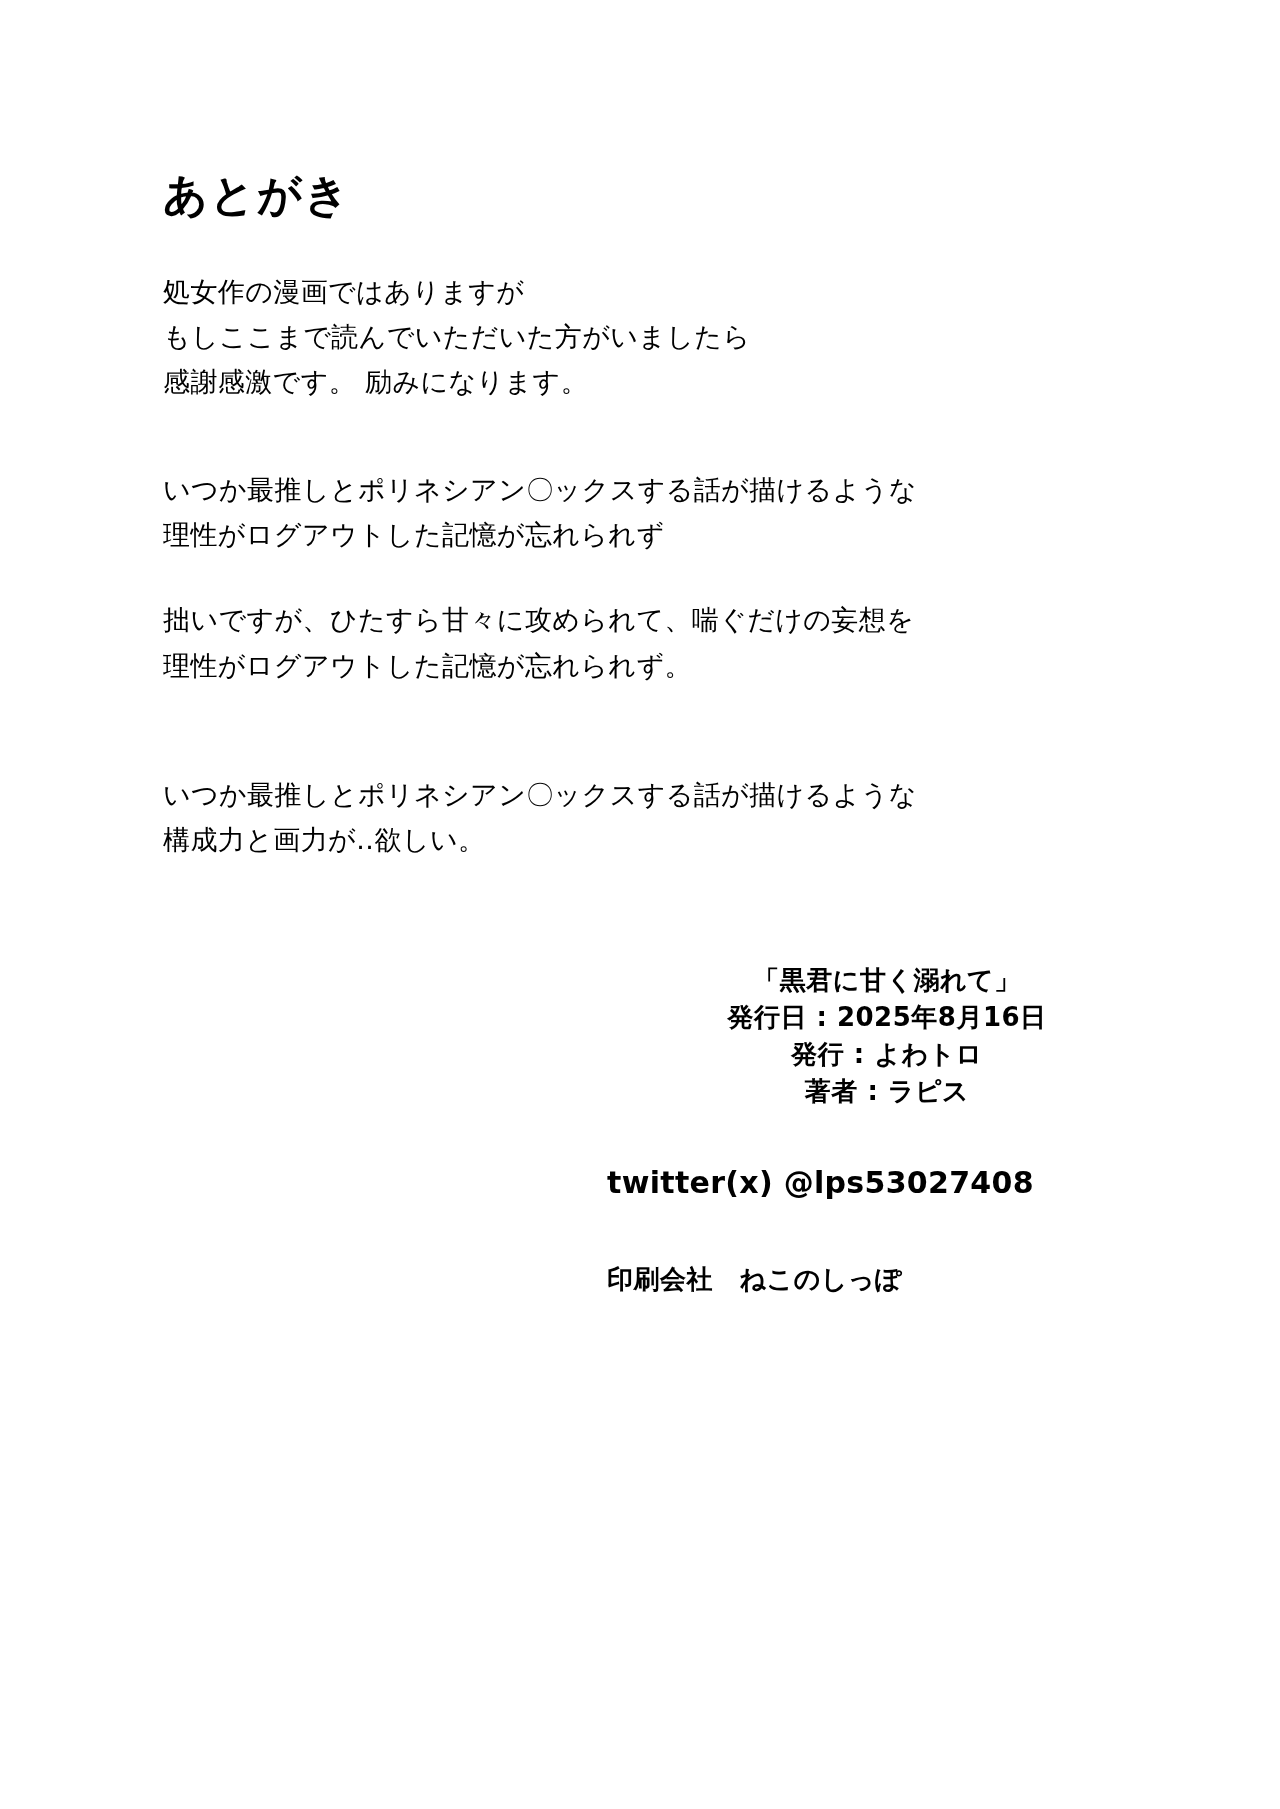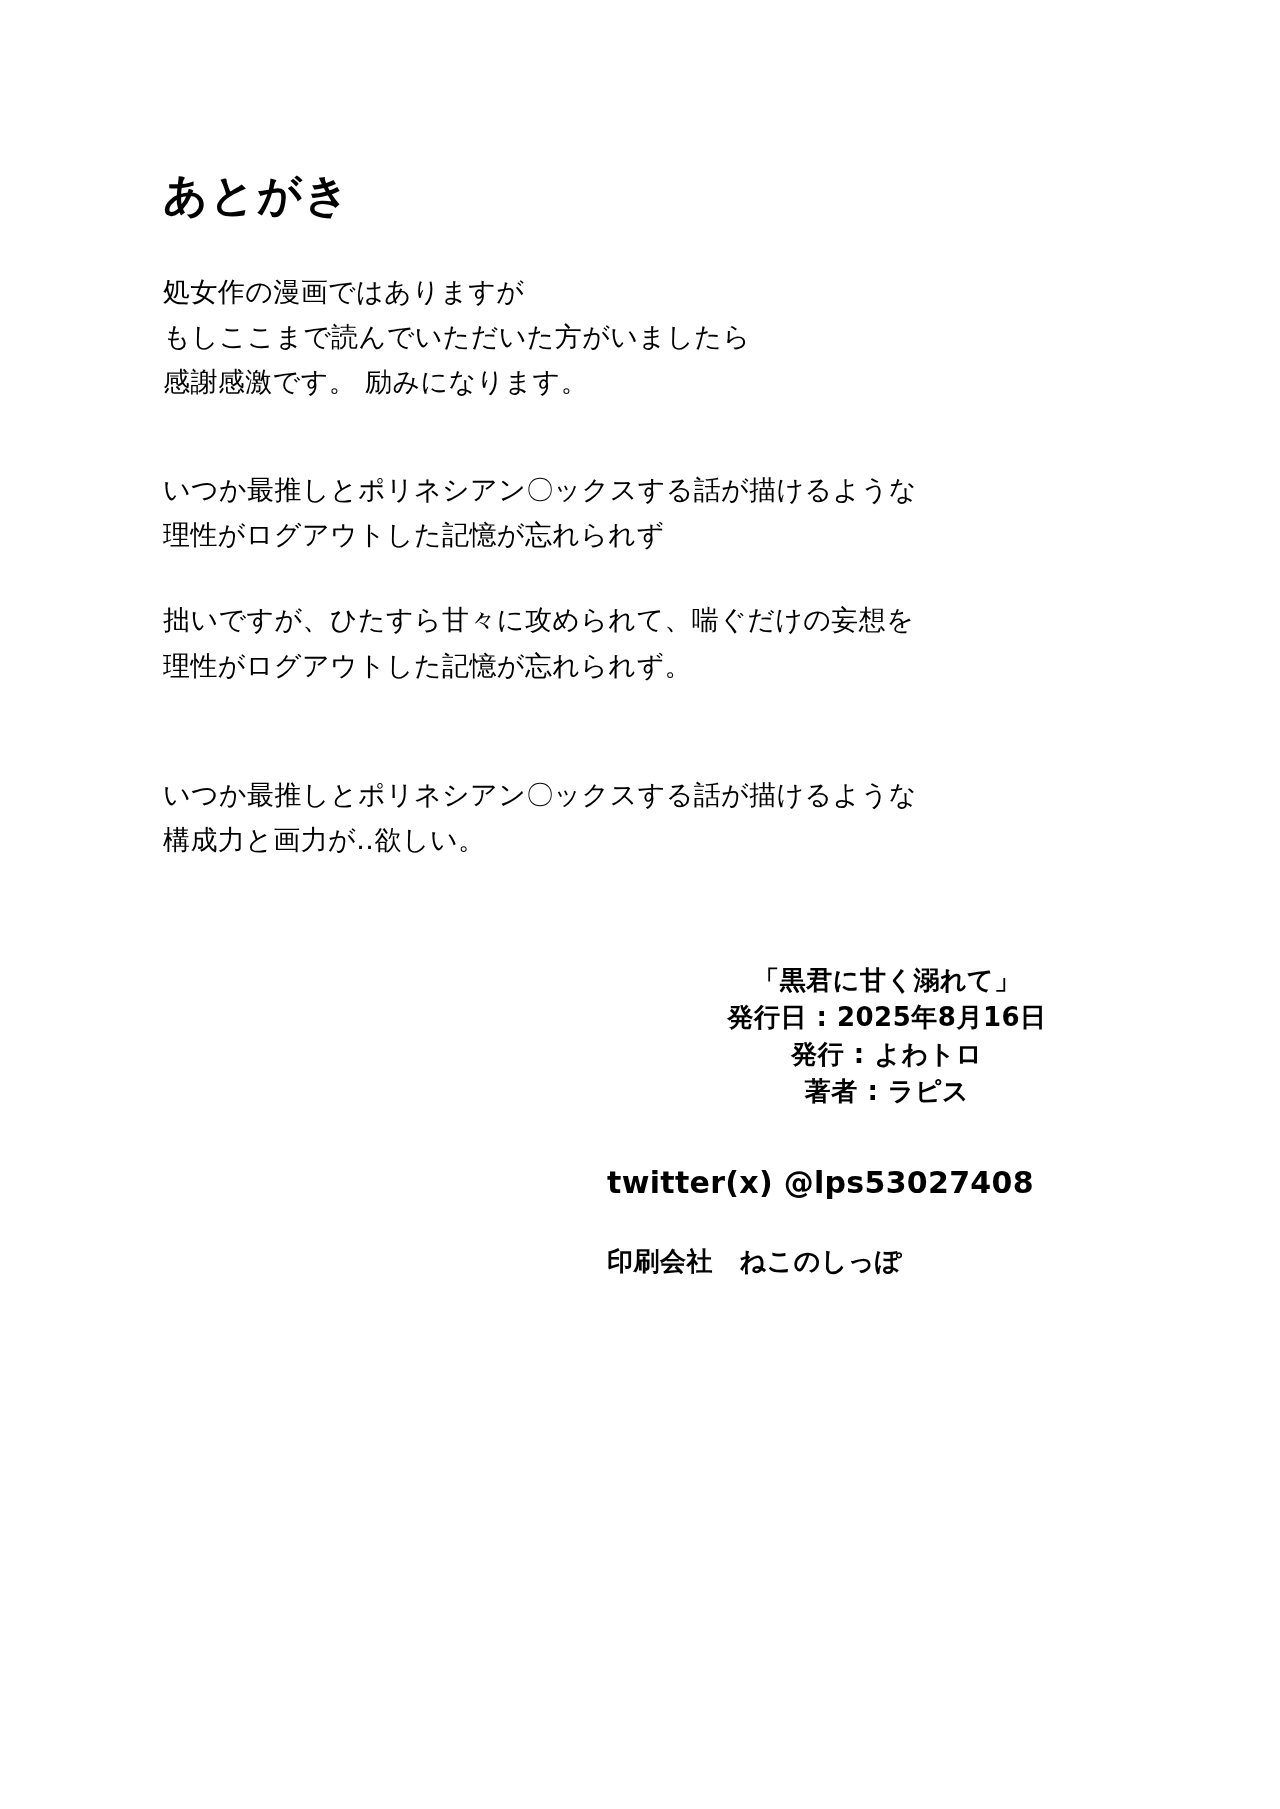--- a/index.html
+++ b/index.html
@@ -79,21 +79,21 @@
   }
   .contact-line {
     font-size: 30px;
     font-weight: 700;
     line-height: 1.42;
     letter-spacing: 0.3px;
     white-space: nowrap;
     text-align: left;
   }
   .colophon-printer {
-    margin-top: 40px;
+    margin-top: 58px;
     text-align: left;
   }
   .printer-line {
     font-size: 26px;
     font-weight: 700;
     letter-spacing: 0.5px;
     white-space: nowrap;
   }
 </style>
 </head>

